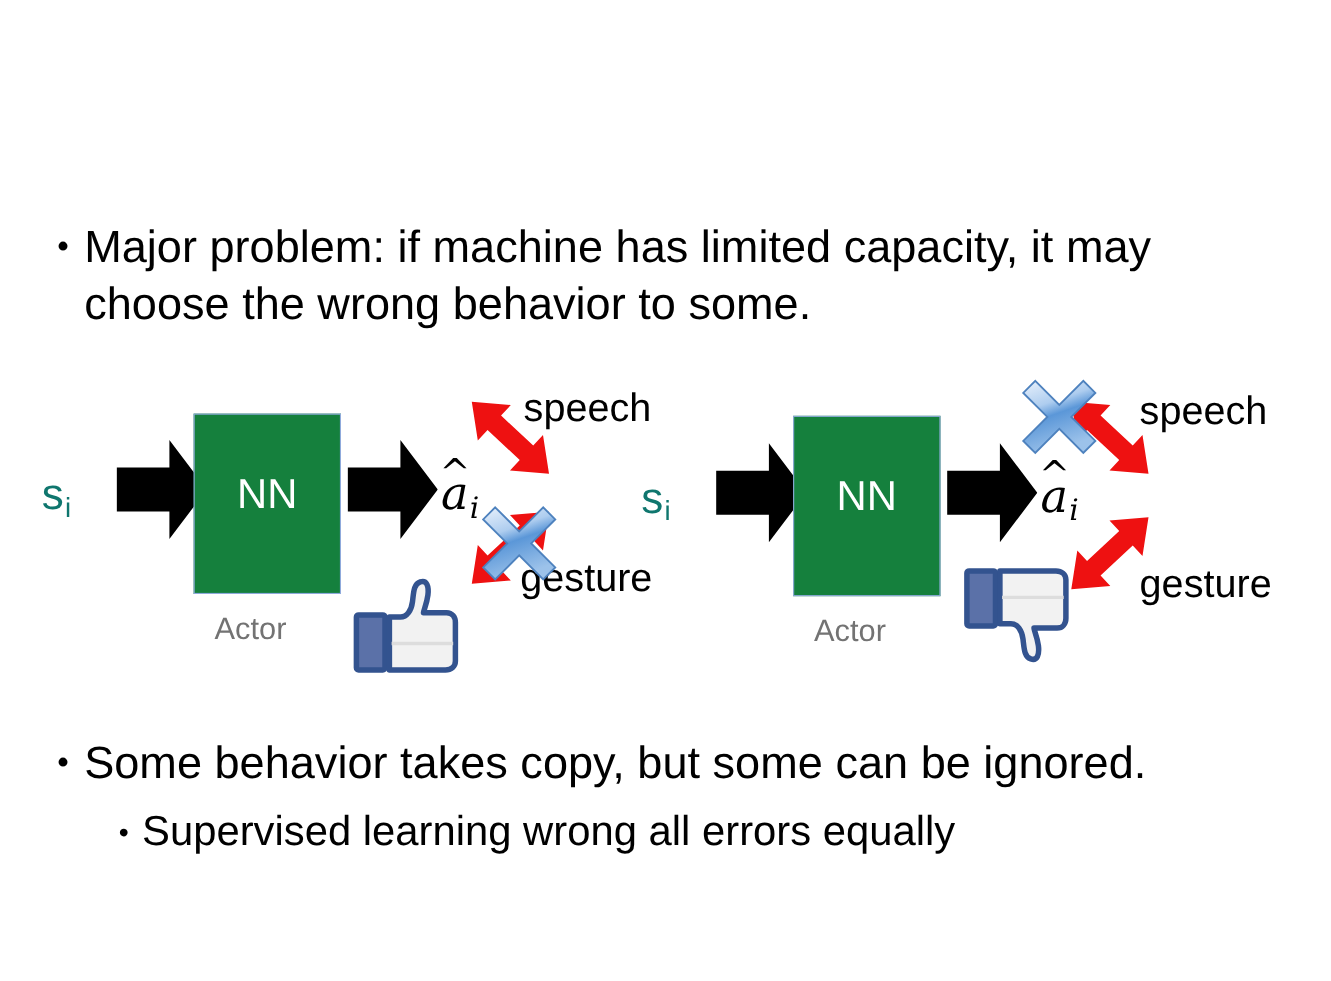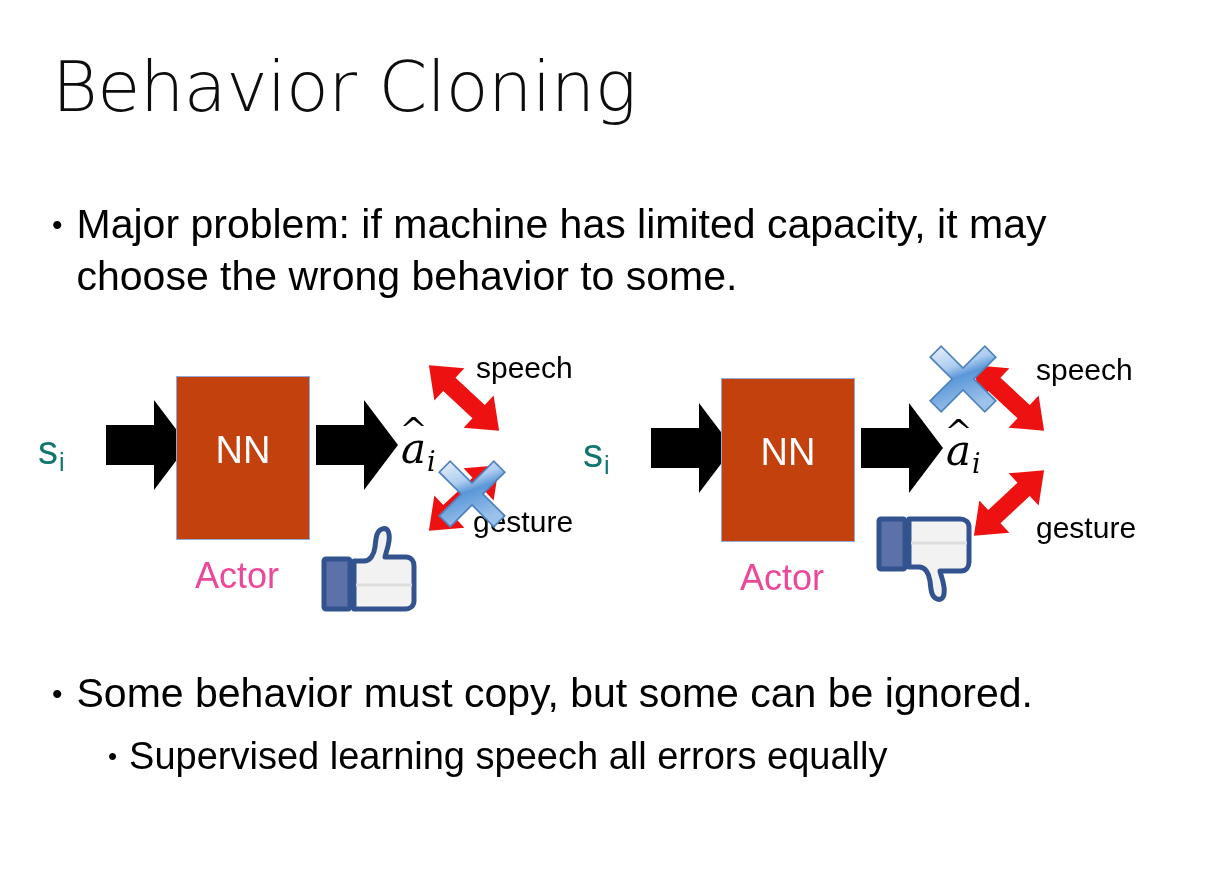--- a/index.html
+++ b/index.html
@@ -103,41 +103,41 @@
     white-space: nowrap;
   }
   .state-label .sub {
     font-size: 25px;
     vertical-align: -0.28em;
     margin-left: 1px;
   }
 
   .nn-box {
     position: absolute;
-    background: #c2410c;
+    background: #15803d;
     border: 1px solid #8FAADC;
     box-sizing: border-box;
     display: flex;
     align-items: center;
     justify-content: center;
   }
   .nn-box .nn-text {
     color: #ffffff;
     font-family: "Liberation Sans", sans-serif;
     font-size: 38px;
     line-height: 1;
     position: relative;
     top: -8px;
   }
 
   .actor-label {
     position: absolute;
     font-family: "Liberation Sans", sans-serif;
-    font-size: 36px;
-    color: #ec4899;
+    font-size: 28px;
+    color: #737373;
     line-height: 1;
     white-space: nowrap;
   }
 
   .block-arrow {
     position: absolute;
   }
 
   .out-label {
     position: absolute;
@@ -162,36 +162,35 @@
   }
   .out-label .sub-i {
     font-size: 27px;
     vertical-align: -0.30em;
     margin-left: 1px;
   }
 
   .branch-label {
     position: absolute;
     font-family: "Liberation Sans", sans-serif;
-    font-size: 30px;
+    font-size: 36px;
     color: #000;
     line-height: 1;
     white-space: nowrap;
   }
 
   .red-arrow { position: absolute; }
   .cross-mark { position: absolute; }
   .thumb { position: absolute; }
 </style>
 </head>
 <body>
 
 <div id="slide">
 
-  <div id="slide-title">Behavior Cloning</div>
 
   <div class="bullet-block" id="bullet-top">
     <div class="bullet-row">
       <span class="bullet-dot">•</span>
       <span class="bullet-text">Major problem: if machine has limited capacity, it may choose the wrong behavior to some.</span>
     </div>
   </div>
 
   <div class="diagram" id="diagram-left">
 
@@ -341,24 +340,24 @@
                  C68,4 70,10 69,18 C68,26 65,32 65,34 L86,34
                  C91,34 94,38 94,43 L94,78 C94,83 90,86 85,86 Z" fill="#F2F2F2" stroke="#33538F" stroke-width="5" stroke-linejoin="round"></path>
         <path d="M36,62 L92,62" stroke="#DDDDDD" stroke-width="3" fill="none"></path>
       </svg>
     </div>
   </div>
 
   <div class="bullet-block" id="bullet-bottom-1">
     <div class="bullet-row">
       <span class="bullet-dot">•</span>
-      <span class="bullet-text">Some behavior must copy, but some can be ignored.</span>
+      <span class="bullet-text">Some behavior takes copy, but some can be ignored.</span>
     </div>
   </div>
 
   <div class="bullet-block" id="bullet-bottom-2">
     <div class="bullet-row">
       <span class="bullet-dot">•</span>
-      <span class="bullet-text">Supervised learning speech all errors equally</span>
+      <span class="bullet-text">Supervised learning wrong all errors equally</span>
     </div>
   </div>
 
 </div>
 
 </body></html>

